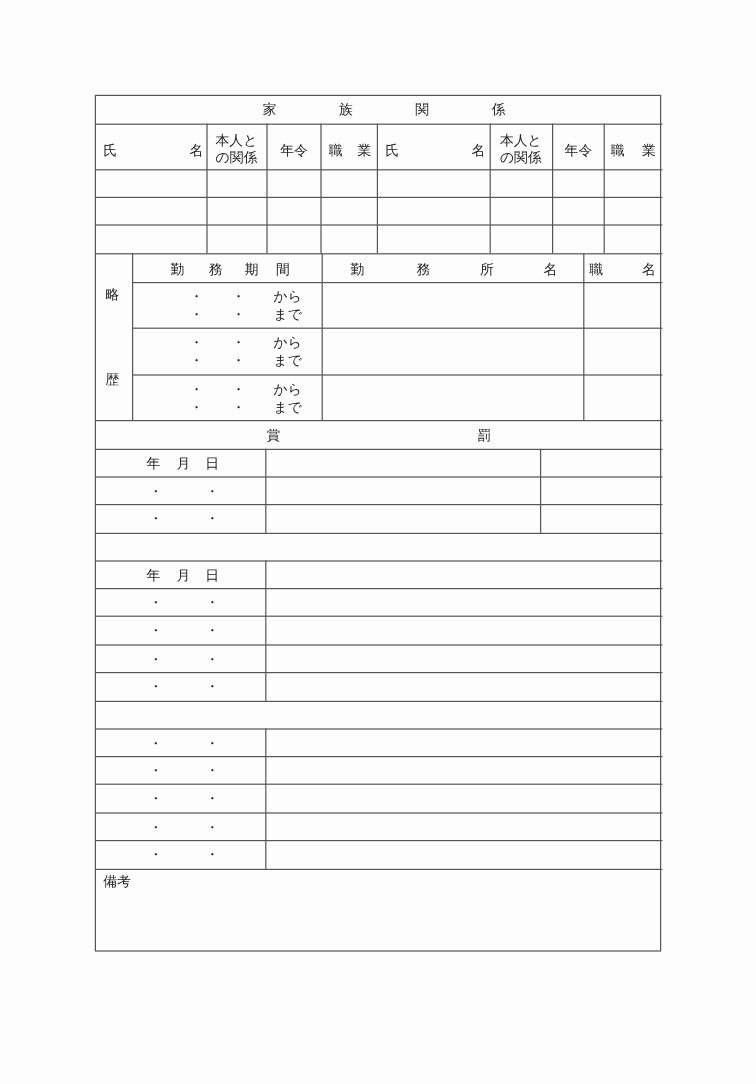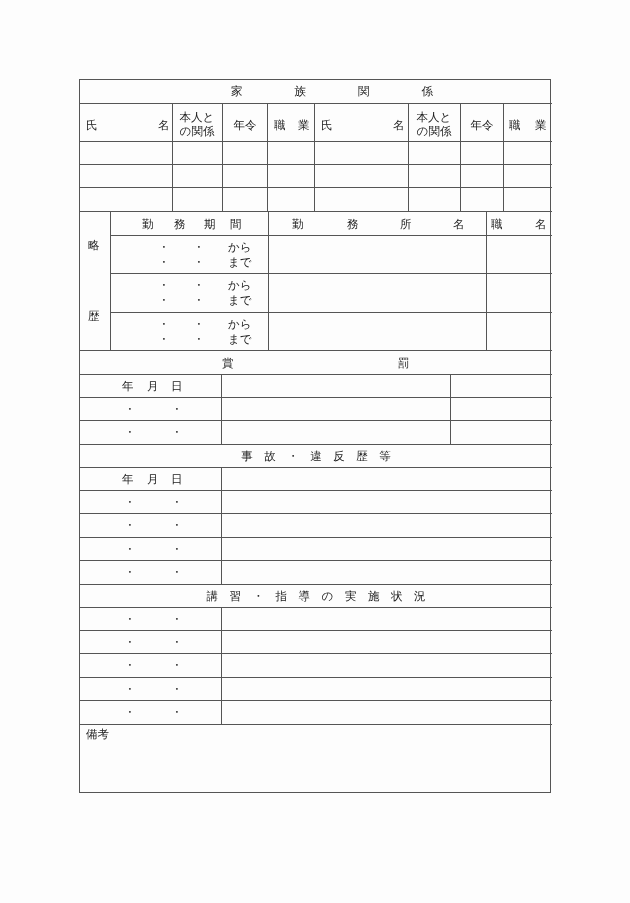--- a/index.html
+++ b/index.html
@@ -9,21 +9,21 @@
   .h{height:1px;}
   .v{width:1px;}
   .t{position:absolute;font-size:11.5px;line-height:14px;white-space:nowrap;}
   .c{text-align:center;}
 </style>
 </head>
 <body>
 
 <div class="form">
 
-  <div class="t c" style="left:16px;width:472px;top:4px;">
+  <div class="t c" style="left:4px;width:472px;top:4px;">
     <span>家</span><span style="display:inline-block;width:52px"></span><span>族</span><span style="display:inline-block;width:52px"></span><span>関</span><span style="display:inline-block;width:52px"></span><span>係</span>
   </div>
   <div class="ln h" style="left:0;width:472px;top:23px;"></div>
 
   <div class="t" style="left:6px;top:38px;">氏</div>
   <div class="t" style="left:78px;top:38px;">名</div>
   <div class="t c" style="left:92px;width:50px;top:30px;">
     <div>本人と</div>
     <div>の関係</div>
   </div>
@@ -112,41 +112,39 @@
   <div class="ln h" style="left:0;width:472px;top:317px;"></div>
   <div class="t" style="left:44px;top:322px;">・</div>
   <div class="t" style="left:91px;top:322px;">・</div>
   <div class="ln h" style="left:0;width:472px;top:340px;"></div>
   <div class="t" style="left:44px;top:345px;">・</div>
   <div class="t" style="left:91px;top:345px;">・</div>
   <div class="ln h" style="left:0;width:472px;top:364px;"></div>
   <div class="ln v" style="left:141px;top:294px;height:70px;"></div>
   <div class="ln v" style="left:370px;top:294px;height:70px;"></div>
 
-  <div class="t c" style="left:0;width:472px;top:369px;">事　故　・　違　反　歴　等</div>
   <div class="ln h" style="left:0;width:472px;top:387px;"></div>
   <div class="t" style="left:42px;top:392px;">年</div>
   <div class="t" style="left:67px;top:392px;">月</div>
   <div class="t" style="left:91px;top:392px;">日</div>
   <div class="ln h" style="left:0;width:472px;top:410px;"></div>
   <div class="t" style="left:44px;top:415px;">・</div>
   <div class="t" style="left:91px;top:415px;">・</div>
   <div class="ln h" style="left:0;width:472px;top:433px;"></div>
   <div class="t" style="left:44px;top:438px;">・</div>
   <div class="t" style="left:91px;top:438px;">・</div>
   <div class="ln h" style="left:0;width:472px;top:457px;"></div>
   <div class="t" style="left:44px;top:462px;">・</div>
   <div class="t" style="left:91px;top:462px;">・</div>
   <div class="ln h" style="left:0;width:472px;top:480px;"></div>
   <div class="t" style="left:44px;top:485px;">・</div>
   <div class="t" style="left:91px;top:485px;">・</div>
   <div class="ln h" style="left:0;width:472px;top:504px;"></div>
   <div class="ln v" style="left:141px;top:387px;height:117px;"></div>
 
-  <div class="t c" style="left:0;width:472px;top:509px;">講　習　・　指　導　の　実　施　状　況</div>
   <div class="ln h" style="left:0;width:472px;top:527px;"></div>
   <div class="t" style="left:44px;top:532px;">・</div>
   <div class="t" style="left:91px;top:532px;">・</div>
   <div class="ln h" style="left:0;width:472px;top:550px;"></div>
   <div class="t" style="left:44px;top:555px;">・</div>
   <div class="t" style="left:91px;top:555px;">・</div>
   <div class="ln h" style="left:0;width:472px;top:573px;"></div>
   <div class="t" style="left:44px;top:578px;">・</div>
   <div class="t" style="left:91px;top:578px;">・</div>
   <div class="ln h" style="left:0;width:472px;top:597px;"></div>

